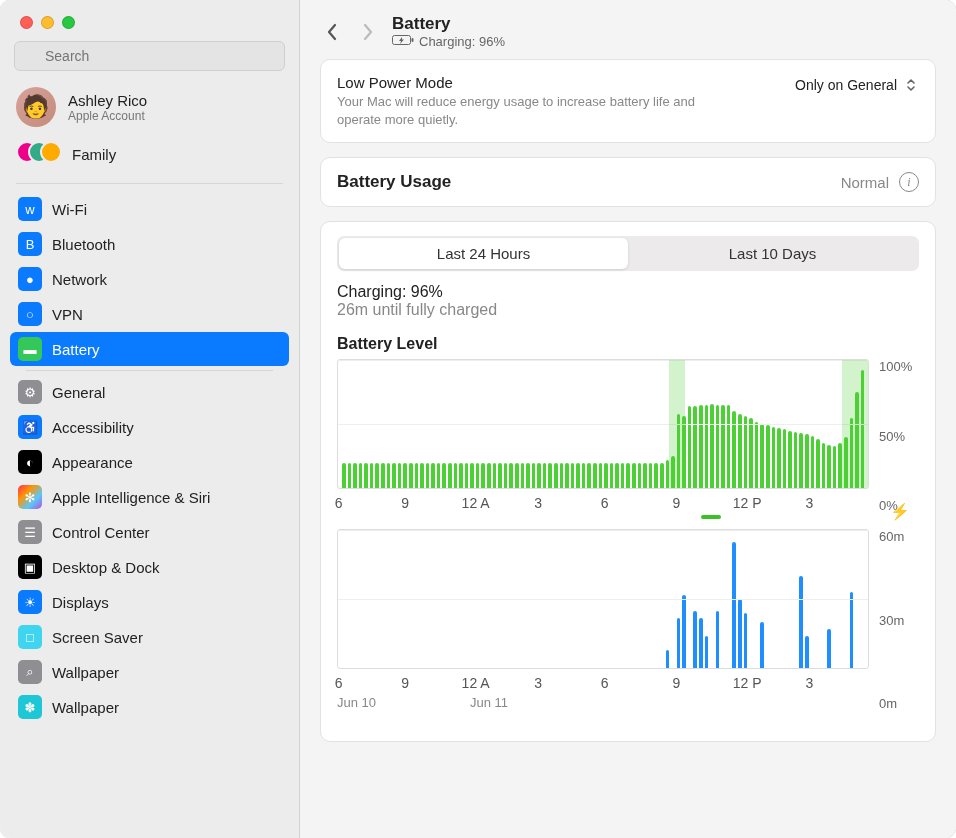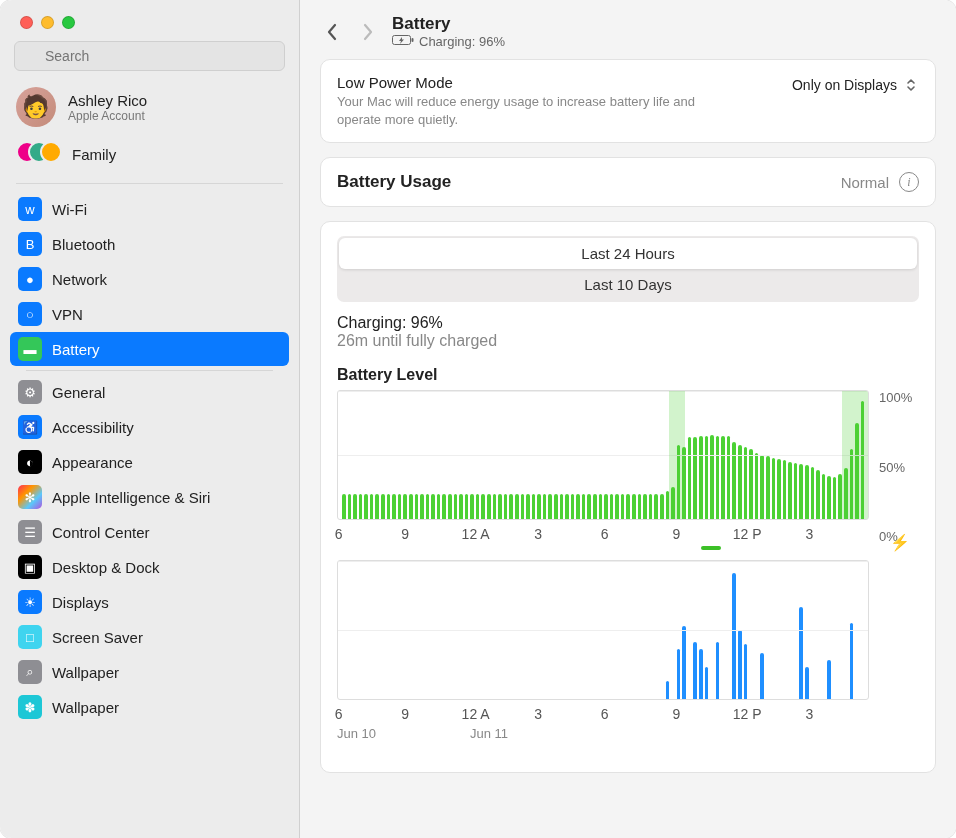--- a/index.html
+++ b/index.html
@@ -128,21 +128,21 @@
 .health-row{display:flex;justify-content:space-between;align-items:center;}
 .health-title{font-size:17px;font-weight:600;color:#222;}
 .health-right{display:flex;align-items:center;gap:10px;}
 .health-status{font-size:15px;color:#888;}
 .info-icon{
   width:20px;height:20px;border-radius:50%;border:1.5px solid #888;
   display:flex;align-items:center;justify-content:center;color:#888;
   font-size:12px;font-style:italic;font-family:serif;cursor:default;
 }
 .seg-control{
-  display:flex;background:#eceaea;border-radius:7px;padding:2px;margin-bottom:12px;flex-direction:column;
+  display:flex;background:#eceaea;border-radius:7px;padding:2px;margin-bottom:12px;
 }
 .seg{
   flex:1;text-align:center;padding:7px 0;font-size:15px;color:#333;
   border-radius:6px;cursor:default;
 }
 .seg.active{background:#fff;box-shadow:0 1px 3px rgba(0,0,0,0.12);font-weight:500;}
 .charging-line{font-size:16px;color:#222;}
 .charging-sub{font-size:16px;color:#888;margin-top:0;margin-bottom:16px;}
 .chart-title{font-size:16px;font-weight:700;color:#222;margin-bottom:6px;}
 .chart-wrap{position:relative;margin-bottom:16px;}
@@ -307,21 +307,21 @@
 
     <div class="main-body">
 
       <div class="card">
         <div class="row-flex">
           <div>
             <div class="lpm-title">Low Power Mode</div>
             <div class="lpm-desc">Your Mac will reduce energy usage to increase battery life and operate more quietly.</div>
           </div>
           <div class="dropdown">
-            <span>Only on Displays</span>
+            <span>Only on General</span>
             <span class="dropdown-chev">
               <svg width="10" height="14" viewBox="0 0 10 14">
                   <path d="M2 5 L5 2 L8 5 M2 9 L5 12 L8 9" fill="none" stroke="#666" stroke-width="1.6" stroke-linecap="round" stroke-linejoin="round"></path>
                 </svg>
             </span>
           </div>
         </div>
       </div>
 
       <div class="card">
@@ -558,20 +558,25 @@
               <div class="bar bar-blue" style="height: 0%;"></div>
               <div class="bar bar-blue" style="height: 0%;"></div>
               <div class="bar bar-blue" style="height: 28.3333%;"></div>
               <div class="bar bar-blue" style="height: 0%;"></div>
               <div class="bar bar-blue" style="height: 0%;"></div>
               <div class="bar bar-blue" style="height: 0%;"></div>
               <div class="bar bar-blue" style="height: 55%;"></div>
               <div class="bar bar-blue" style="height: 0%;"></div>
               <div class="bar bar-blue" style="height: 0%;"></div>
             </div>
+          <div class="ylabels" id="chart1-yl">
+              <div>60m</div>
+              <div>30m</div>
+              <div>0m</div>
+            </div>
           <div class="xlabels" id="chart1-xl">
               <span style="left: 0%;">6</span>
               <span style="left: 12.5%;">9</span>
               <span style="left: 25%;">12 A</span>
               <span style="left: 37.5%;">3</span>
               <span style="left: 50%;">6</span>
               <span style="left: 63.5%;">9</span>
               <span style="left: 76%;">12 P</span>
               <span style="left: 88.5%;">3</span>
             </div>

